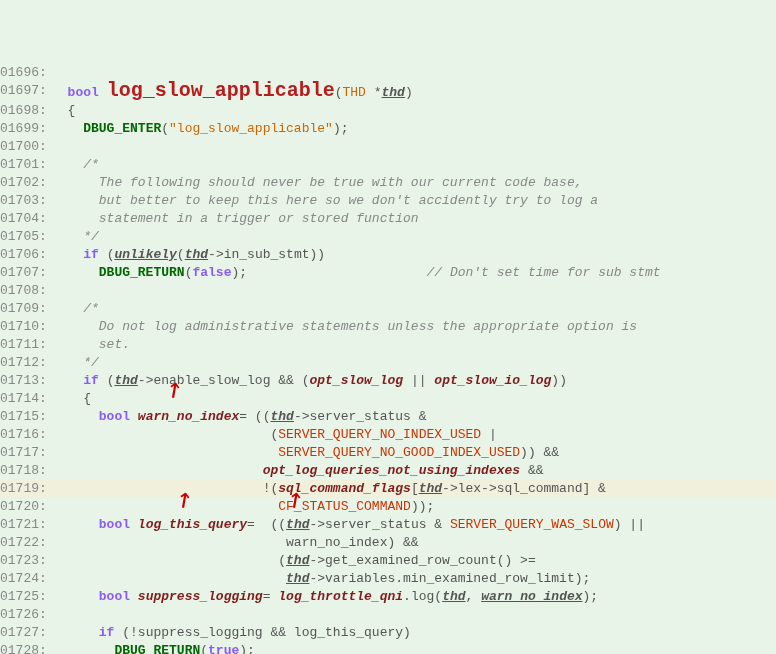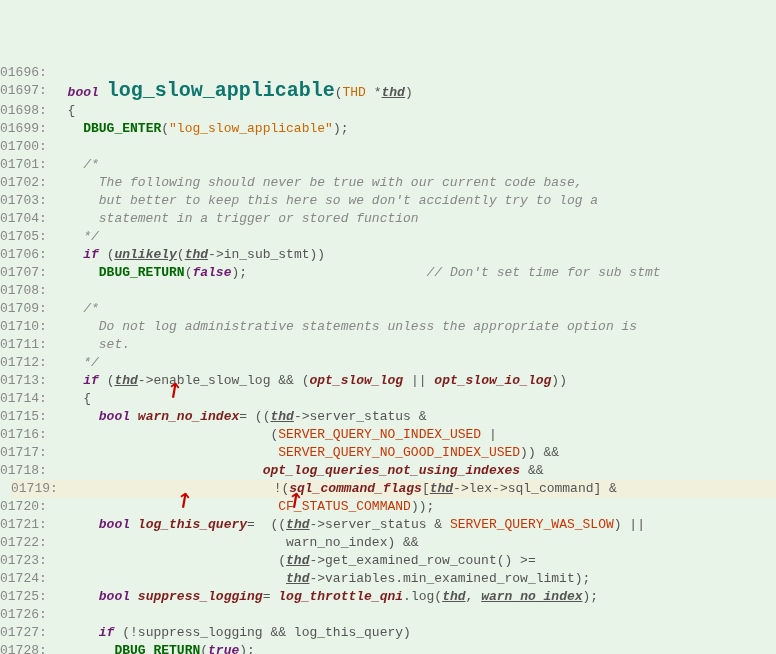--- a/index.html
+++ b/index.html
@@ -8,23 +8,23 @@
   font-size: 13px;
   background: #e8f4e8;
   width: 776px;
   position: relative;
   white-space: pre;
 }
 .code-container { padding: 4px 0; }
 .line { display: flex; line-height: 18px; min-height: 18px; }
 .line-num { color: #888; width: 52px; text-align: left; padding-right: 4px; flex-shrink: 0; user-select: none; }
 .code { color: #555; flex: 1; }
-.highlight-line { background: #f0f0dd; margin-left: 11px; }
-.kw { color: #701a75; font-weight: bold; font-style: italic; }
-.func-name { color: #0f766e; font-weight: bold; font-size: 20px; }
+.highlight-line { background: #f0f0dd; }
+.kw { color: #8b5cf6; font-weight: bold; }
+.func-name { color: #b91c1c; font-weight: bold; font-size: 20px; }
 .type { color: #cc6600; }
 .ident { font-style: italic; color: #555; font-weight: bold; text-decoration: underline; }
 .ident-u { font-style: italic; color: #555; font-weight: bold; text-decoration: underline; }
 .str { color: #cc6600; }
 .const { color: #cc3300; text-align: right; }
 .var { font-style: italic; font-weight: bold; color: #7f1d1d; }
 .comment { color: #888; font-style: italic; }
 .macro { color: #006600; font-weight: bold; text-align: right; }
 .arrow {
   position: absolute;

